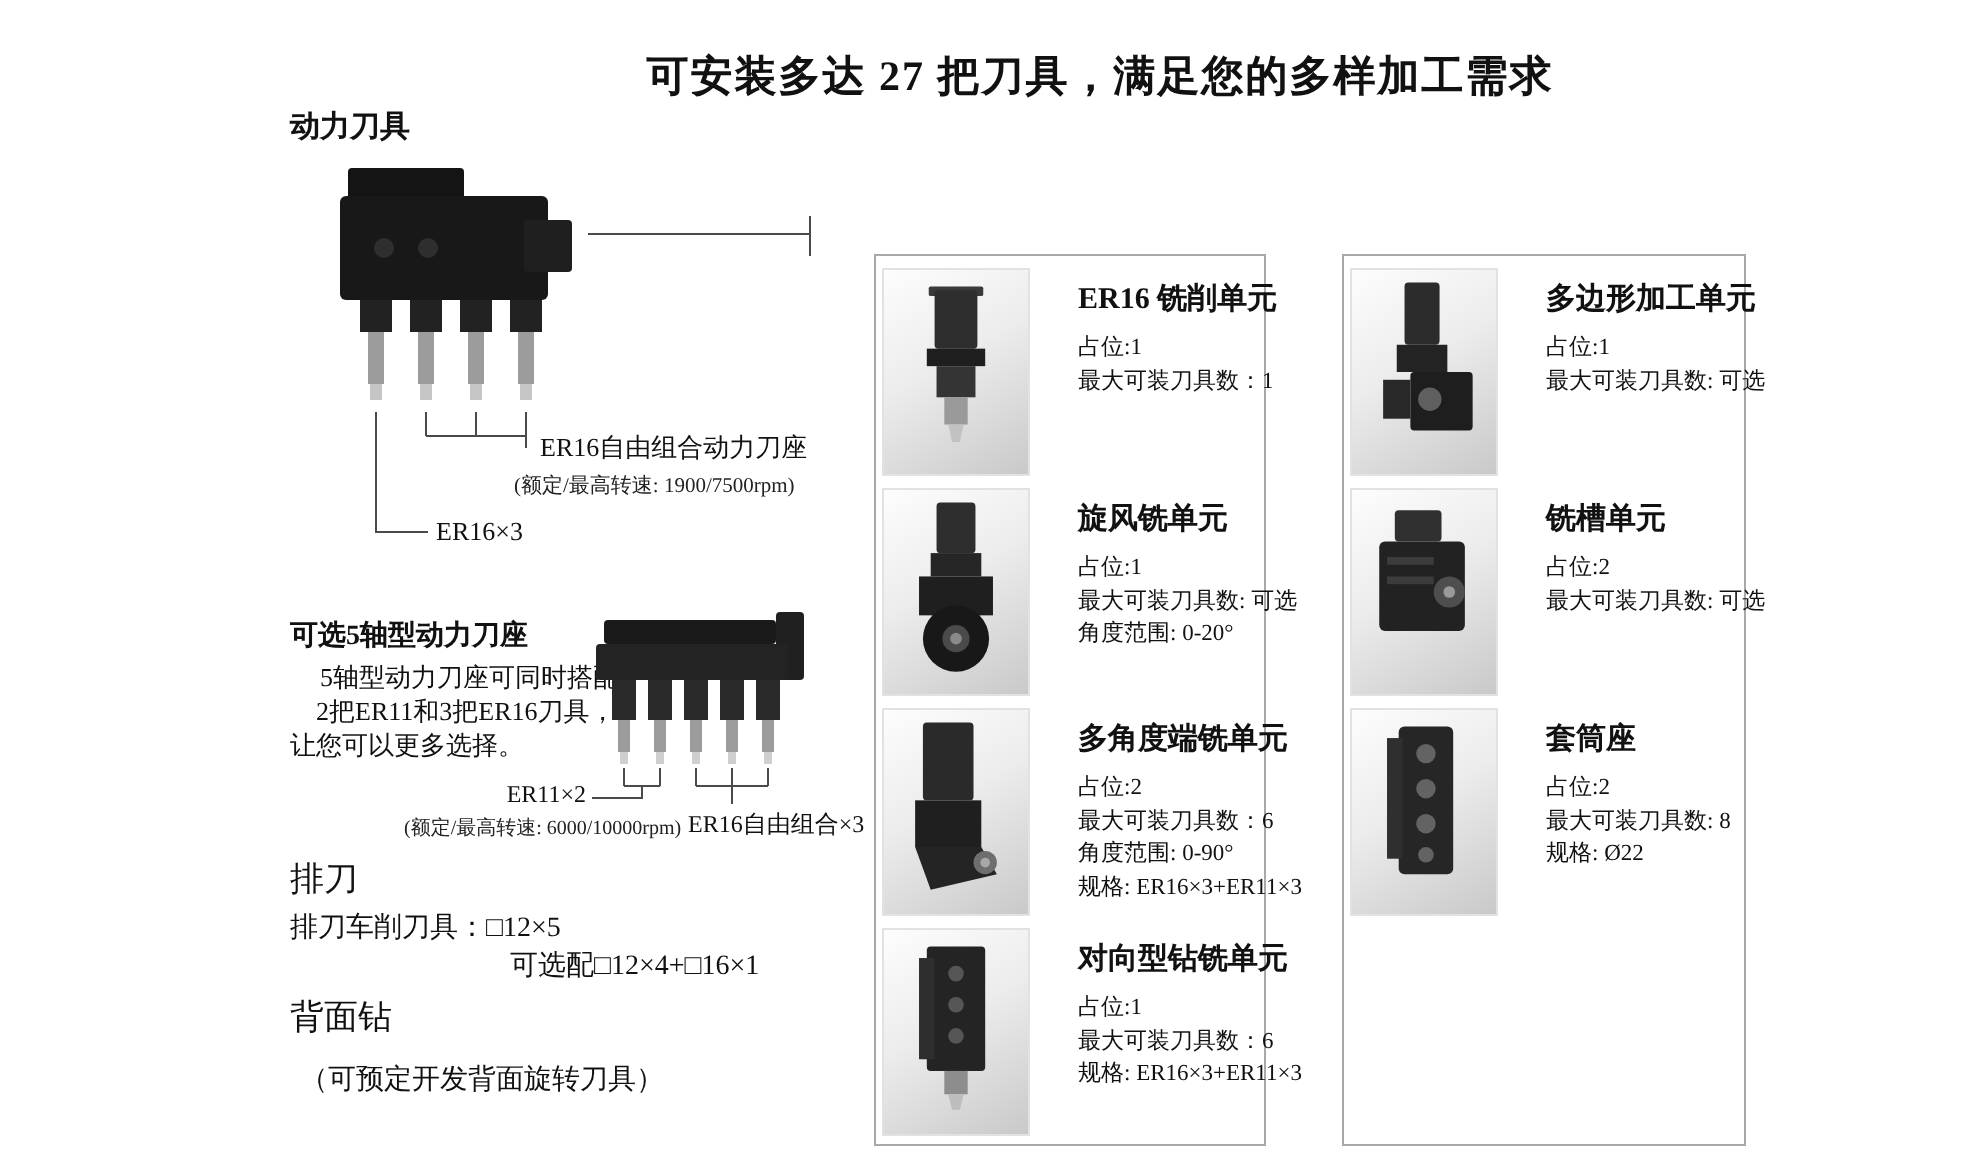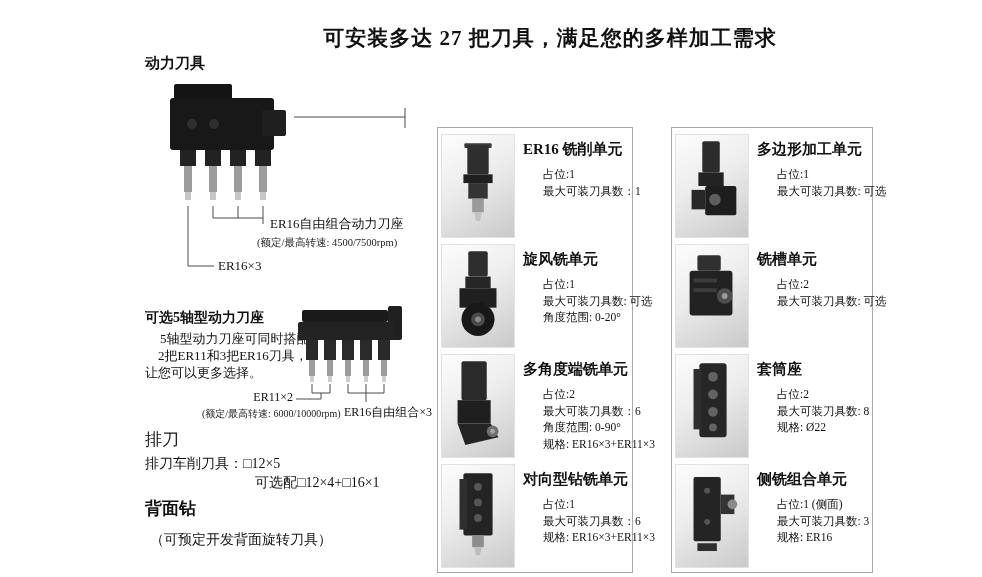--- a/index.html
+++ b/index.html
@@ -24,36 +24,36 @@
   .desc1 { left:158px; top:347px; font-size:13px; }
   .desc2 { left:145px; top:364px; font-size:13px;text-align:right; }
   .img-axis5 { left:296px; top:304px; width:112px; height:84px; }
   .lbl-er11count { left:245px; top:390px; width:48px; text-align:right; font-size:12px; }
   .lbl-er11spec { left:202px; top:407px; font-size:10px; color:#222; }
   .lbl-er16free { left:344px; top:404px; font-size:12px; }
 
   .h-gang { left:145px; top:428px; font-size:17px; font-weight:normal; }
   .gang1 { left:145px; top:455px; font-size:14px; }
   .gang2 { left:255px; top:474px; font-size:14px; }
-  .h-back { left:145px; top:497px; font-size:17px; font-weight:bold; }
+  .h-back { left:145px; top:497px; font-size:17px; font-weight:normal; }
   .back1 { left:145px; top:523px; font-size:14px; }
   .back2 { left:150px; top:531px; font-size:14px; }
 
   .unit-col { position:absolute; top:127px; height:446px; border:1px solid #a9a9a9;
               background:#fff; padding:3px; display:flex; flex-direction:column; }
   .col1 { left:437px; width:196px; }
   .col2 { left:671px; width:202px; }
-  .unit-row { display:flex; height:110px; }
+  .unit-row { display:flex; height:110px;gap:16px; }
   .tool-img { flex:0 0 74px; width:74px; height:104px; margin:3px 0;
               background:linear-gradient(150deg,#fdfdfd 0%,#ececec 45%,#c9c9c9 100%);
               border:1px solid #e2e2e2; }
   .tool-img svg { display:block; width:100%; height:100%; }
   .unit-text { padding:9px 0 0 8px; }
   .unit-title { font-size:15px; font-weight:bold; margin-bottom:7px; white-space:nowrap; }
-  .unit-spec { font-size:11.5px; line-height:16.5px; white-space:nowrap;margin-left:20px; }
+  .unit-spec { font-size:11.5px; line-height:16.5px; white-space:nowrap; }
 </style>
 </head>
 <body>
 
 <div class="page">
 
   <svg class="connectors" viewBox="0 0 982 577">
     <path d="M294 117 H405"></path>
     <path d="M405 108 V128"></path>
     <path d="M213 206 V218 M238 206 V218 M263 206 V218"></path>
@@ -86,21 +86,21 @@
       <rect x="72" y="86" width="8" height="26" fill="#9c9c9c"></rect>
       <rect x="97" y="86" width="8" height="26" fill="#9c9c9c"></rect>
       <rect x="23" y="112" width="6" height="8" fill="#c6c6c6"></rect>
       <rect x="48" y="112" width="6" height="8" fill="#c6c6c6"></rect>
       <rect x="73" y="112" width="6" height="8" fill="#c6c6c6"></rect>
       <rect x="98" y="112" width="6" height="8" fill="#c6c6c6"></rect>
     </svg>
   </div>
 
   <div class="abs lbl-er16">ER16自由组合动力刀座</div>
-  <div class="abs lbl-er16spec">(额定/最高转速: 4500/7500rpm)</div>
+  <div class="abs lbl-er16spec">(额定/最高转速: 1900/7500rpm)</div>
   <div class="abs lbl-er16count">ER16×3</div>
 
   <div class="abs h-axis5">可选5轴型动力刀座</div>
   <div class="abs desc0">5轴型动力刀座可同时搭配</div>
   <div class="abs desc1">2把ER11和3把ER16刀具，</div>
   <div class="abs desc2">让您可以更多选择。</div>
 
   <div class="abs img-axis5">
     <svg viewBox="0 0 112 84">
       <rect x="6" y="6" width="86" height="12" rx="2" fill="#1a1a1a"></rect>
@@ -264,34 +264,16 @@
         </svg>
       </div>
       <div class="unit-text">
         <div class="unit-title">套筒座</div>
         <div class="unit-spec">占位:2</div>
         <div class="unit-spec">最大可装刀具数: 8</div>
         <div class="unit-spec">规格: Ø22</div>
       </div>
     </div>
 
-    <div class="unit-row">
-      <div class="tool-img">
-        <svg viewBox="0 0 74 104">
-          <rect x="18" y="12" width="28" height="66" rx="2" fill="#242424"></rect>
-          <rect x="46" y="30" width="14" height="20" fill="#333333"></rect>
-          <circle cx="58" cy="40" r="5" fill="#8a8a8a"></circle>
-          <rect x="22" y="80" width="20" height="8" fill="#2e2e2e"></rect>
-          <circle cx="32" cy="26" r="3" fill="#555555"></circle>
-          <circle cx="32" cy="58" r="3" fill="#555555"></circle>
-        </svg>
-      </div>
-      <div class="unit-text">
-        <div class="unit-title">侧铣组合单元</div>
-        <div class="unit-spec">占位:1 (侧面)</div>
-        <div class="unit-spec">最大可装刀具数: 3</div>
-        <div class="unit-spec">规格: ER16</div>
-      </div>
-    </div>
 
   </div>
 
 </div>
 
 </body></html>

